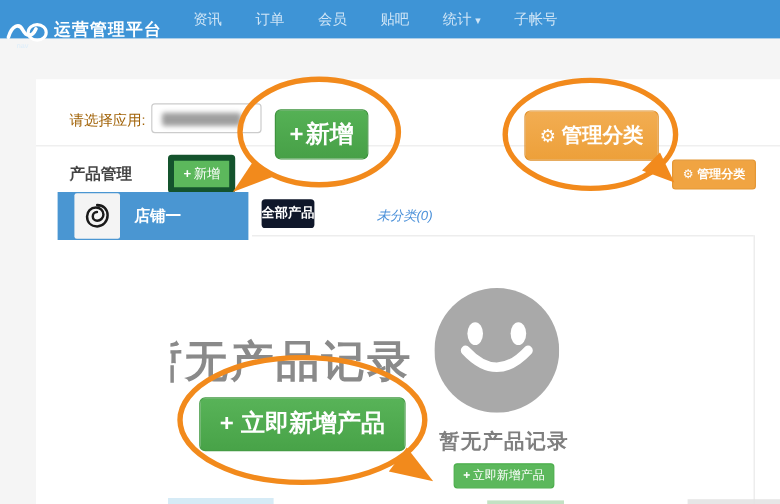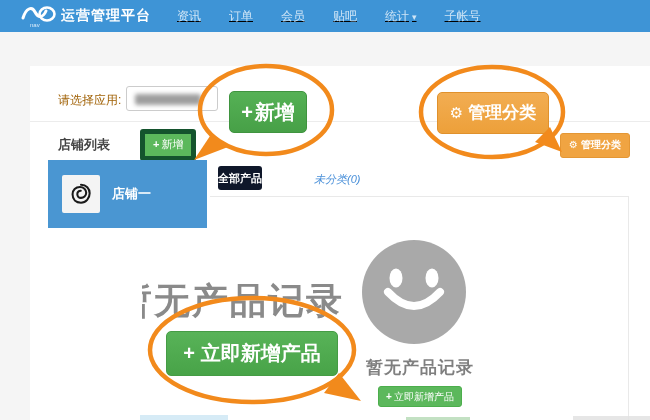--- a/index.html
+++ b/index.html
@@ -3,23 +3,23 @@
 <meta charset="utf-8">
 <style>
   * { margin:0; padding:0; box-sizing:border-box; }
   html,body { width:650px; height:420px; overflow:hidden; }
   body { font-family:"Liberation Sans","DejaVu Sans",sans-serif; background:#f5f5f5; }
   #root { position:relative; width:650px; height:420px; overflow:hidden; }
 
   
   .navbar { position:absolute; left:0; top:0; width:650px; height:32px;
             background:#3e94d6; display:flex; align-items:stretch; z-index:2; }
-  .brand { display:flex; align-items:center; padding-left:21px; }
+  .brand { display:flex; padding-left:5px;margin-top:16px; }
   .brand-title { color:#fff; font-size:14px; font-weight:bold; letter-spacing:1px; margin-left:4px; }
-  .nav-items { display:flex; align-items:center; margin-left:12px;text-decoration:underline; }
+  .nav-items { display:flex; align-items:center; margin-left:12px; }
   .nav-item { color:#cfe5f6; font-size:12px; line-height:32px; padding:0 14px; cursor:pointer; white-space:nowrap; }
   .nav-item.active { background:#2d73aa; color:#fff; }
   .nav-caret { font-size:9px; margin-left:3px; }
 
   
   .crumbband { position:absolute; left:0; top:32px; width:650px; height:34px;
                background:#f5f5f5; border-bottom:1px solid #e4e4e4; font-size:12px;
                line-height:33px; padding-left:60px; color:#999; }
   .crumb-home { color:#b75b4c; cursor:pointer; }
   .crumb-sep { color:#bbb; margin:0 6px; }
@@ -32,21 +32,21 @@
   .app-select { position:absolute; left:96px; top:20px; width:92px; height:25px;
                 background:#fff; border:1px solid #ccc; border-radius:3px; }
   .blur-blob { position:absolute; left:8px; top:7px; width:66px; height:11px;
                background:#3f3f3f; opacity:.5; filter:blur(2px); border-radius:2px; }
   .form-divider { position:absolute; left:0; top:55px; width:620px; border-top:1px solid #ececec; }
 
   .side-title { position:absolute; left:28px; top:70px; font-size:13px; font-weight:bold; color:#444; }
   .btn { display:inline-block; text-align:center; color:#fff; cursor:pointer; }
   .btn-green-sm { position:absolute; left:110px; top:63px; background:#5cb85c; border:5px solid #14532d;
                   border-radius:3px; font-size:11px; padding:3px 8px 4px; }
-  .shop-item { position:absolute; left:18px; top:94px; width:159px; height:68px; background:#4a96d2;
+  .shop-item { position:absolute; left:18px; top:94px; width:159px; height:40px; background:#4a96d2;
                display:flex; align-items:center; cursor:pointer; }
   .shop-thumb { width:38px; height:38px; background:#f4f4f4; border-radius:2px; margin-left:14px;
                 display:flex; align-items:center; justify-content:center; }
   .shop-name { color:#fff; font-size:13px; font-weight:bold; margin-left:12px; }
 
   .tab-all { position:absolute; left:188px; top:100px; width:44px; height:24px; line-height:24px;
              background:#0f172a; border-radius:3px; font-size:11px; font-weight:bold; }
   .tab-uncat { position:absolute; left:284px; top:106px; font-size:11px; color:#4a90d9; cursor:pointer;font-style:italic; }
   .btn-orange-sm { position:absolute; left:530px; top:67px; background:#f0a442; border:1px solid #e49735;
                    border-radius:3px; font-size:10px; font-weight:bold; padding:4px 8px 5px; }
@@ -109,21 +109,21 @@
 
 
   <div class="card">
 
     <span class="select-label">请选择应用:</span>
     <div class="app-select">
       <div class="blur-blob"></div>
     </div>
     <div class="form-divider"></div>
 
-    <span class="side-title">店铺列表</span>
+    <span class="side-title">产品管理</span>
     <span class="btn btn-green-sm"><span class="plus-ic">+</span><span>新增</span></span>
 
     <div class="shop-item">
       <div class="shop-thumb">
         <svg width="26" height="26" viewBox="0 0 24 24">
           <path d="M12 3.5 c4.8 0 8 3.4 8 7.9 s-3.4 8.6-8 8.6-7.8-2.9-7.8-7.7 c0-3.9 2.9-6.8 6.8-6.8 3.4 0 5.8 2.4 5.8 5.3 S14.4 15.6 12 15.6 c-1.9 0-3.4-1.4-3.4-3.3 S9.9 9 11.8 9" fill="none" stroke="#1a1a1a" stroke-width="1.9" stroke-linecap="round"></path>
         </svg>
       </div>
       <span class="shop-name">店铺一</span>
     </div>

